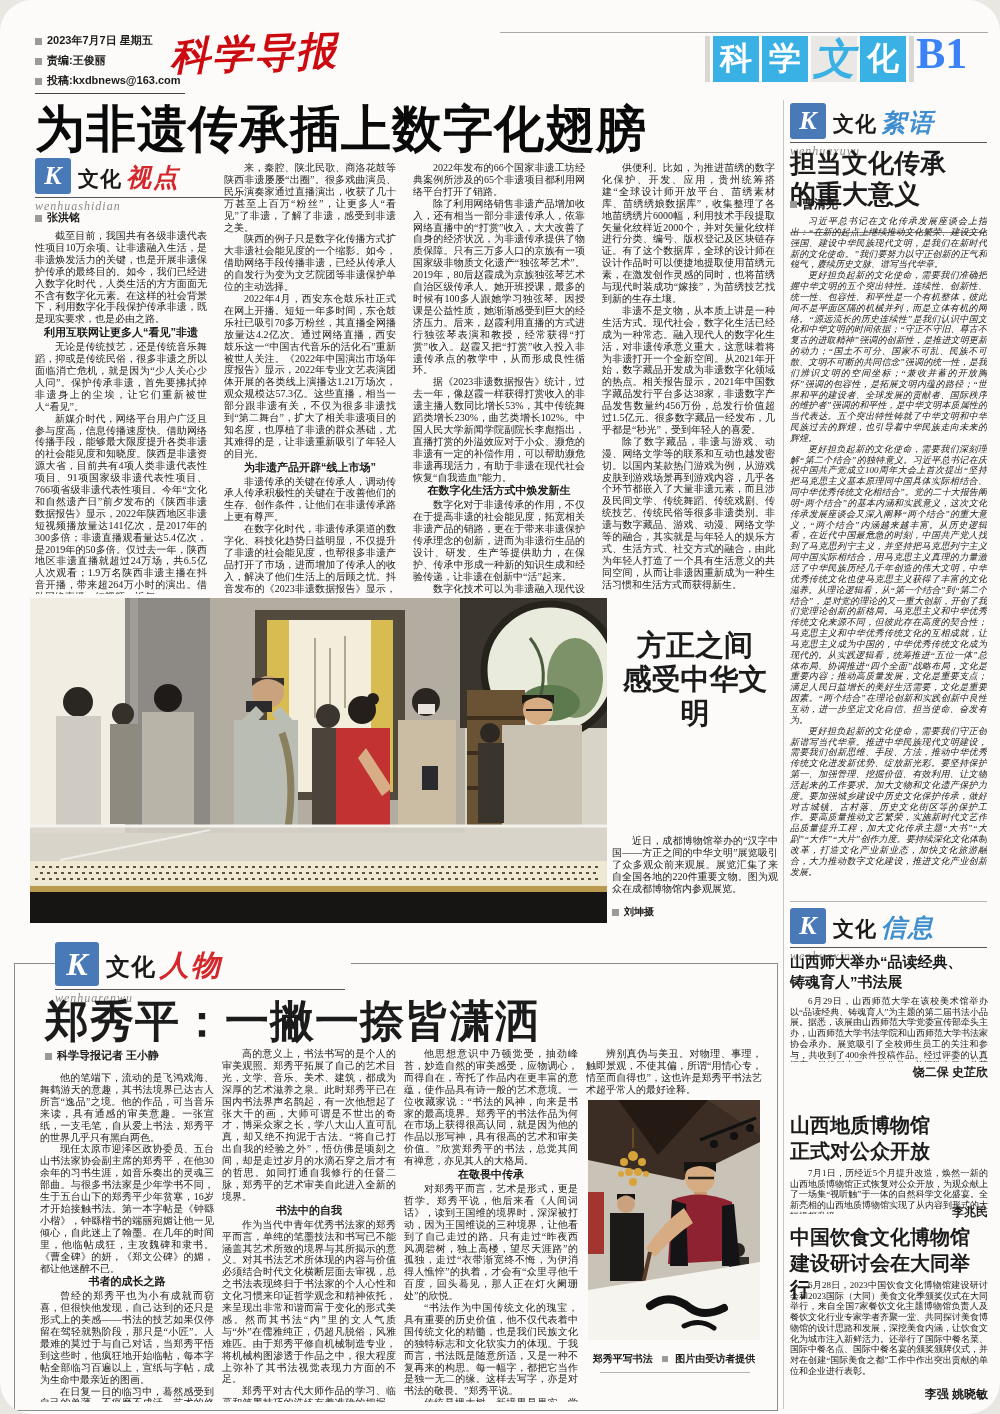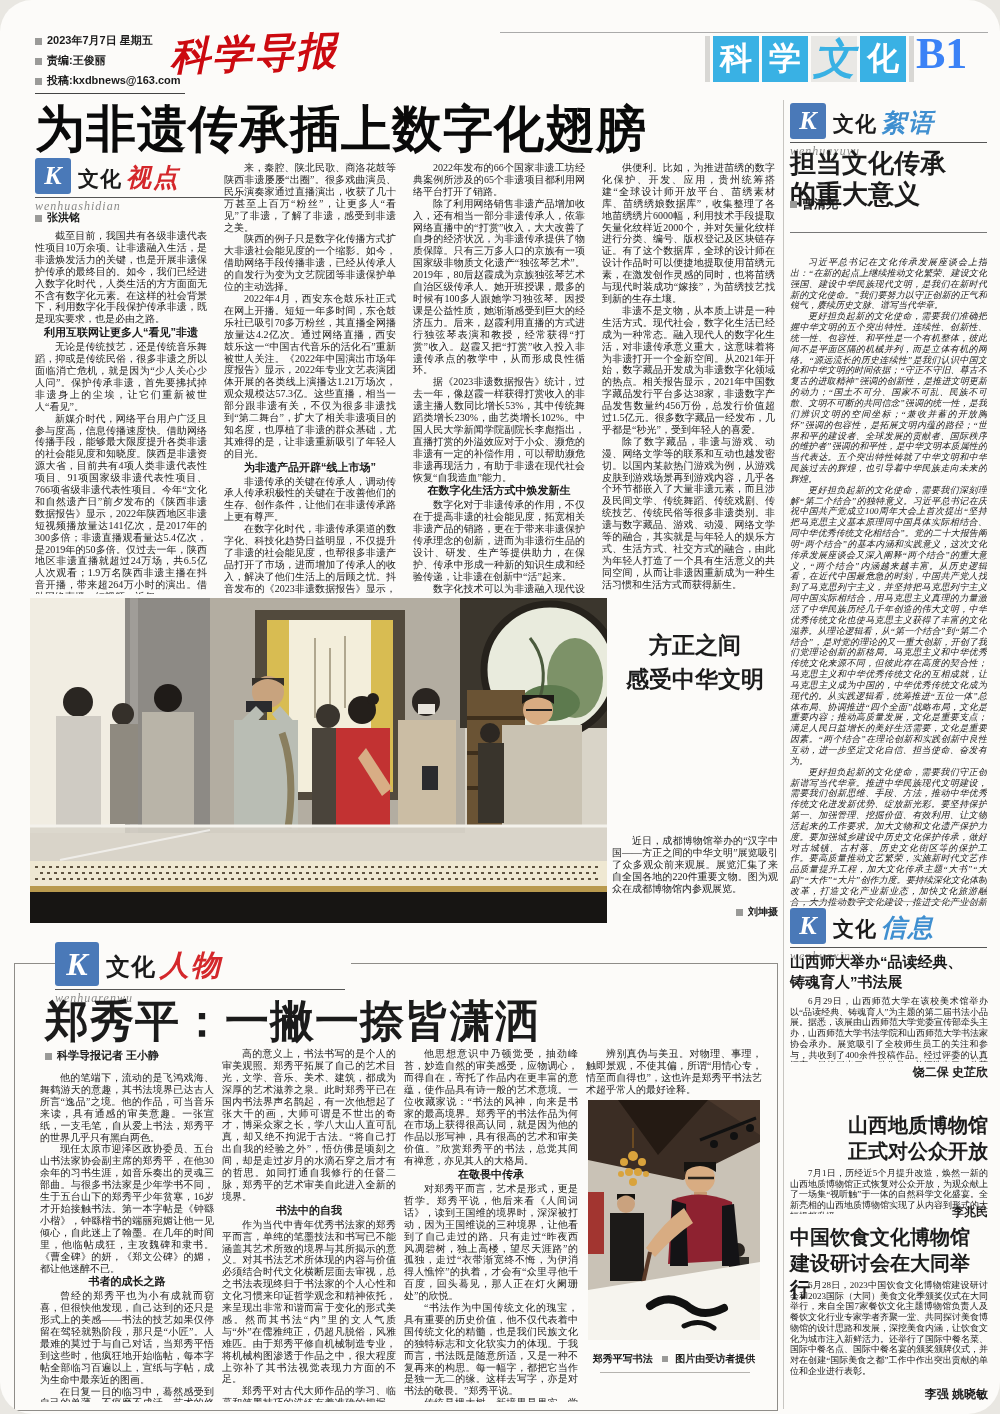--- a/index.html
+++ b/index.html
@@ -33,24 +33,24 @@
   .bscript.red{color:#d4272b;} .bscript.blue{color:#3f8fd0;}
   .bline{height:1px;background:#555;margin-top:3px;}
   .bpy{font-size:12px;font-style:italic;color:#8a8a88;font-family:"Liberation Serif",serif;margin-top:1px;letter-spacing:1px;}
   
   .byline{font-size:11px;font-weight:bold;font-family:"Liberation Sans",sans-serif;}
   .col{font-size:10px;line-height:11.9px;text-align:justify;overflow:hidden;}
   .col p{margin:0;text-indent:2em;}
   .sub{font-weight:900;font-family:"Liberation Sans",sans-serif;text-align:center;text-indent:0!important;
        font-size:11px;margin:2px 0!important;}
   
-  .cap-title{font-size:23px;font-weight:900;font-family:"Liberation Sans",sans-serif;text-align:center;line-height:34px;}
+  .cap-title{font-size:29px;font-weight:900;font-family:"Liberation Sans",sans-serif;text-align:center;line-height:34px;}
   .cap-text{font-size:10px;line-height:12px;text-align:justify;}
   .cap-text p{margin:0;text-indent:2em;}
-  .credit{font-size:10px;font-weight:bold;text-align:right;font-family:Liberation Serif, serif;}
+  .credit{font-size:10px;font-weight:bold;font-family:Liberation Serif, serif;}
   
   .vdivider{left:783px;top:100px;width:1px;height:1309px;background:#c8c6c2;}
   .essay-title{font-size:26px;font-weight:900;font-family:"Liberation Sans",sans-serif;line-height:31px;}
   .authorrow{font-size:12px;font-weight:bold;font-family:Liberation Mono, monospace;
              border-bottom:1px solid #777;padding-bottom:19px;}
   .essay{font-size:9px;line-height:10.85px;font-style:italic;text-align:justify;overflow:hidden;color:#202020;}
   .essay p{margin:0;text-indent:2em;}
   .hline{height:1px;background:#b5b3af;}
   .news-title{font-weight:900;font-family:"Liberation Sans",sans-serif;line-height:1.3;}
   .news-body{font-size:9px;line-height:10.7px;text-align:justify;overflow:hidden;}
@@ -224,21 +224,21 @@
     <div class="bpy">wenhuaxuyu</div>
   </div>
 
   <div class="abs essay-title" style="left:790px;top:148px;width:197px;">
     <div>担当文化传承</div>
     <div>的重大意义</div>
   </div>
   <div class="abs authorrow" style="left:790px;top:196px;width:197px;">
     <span class="sq"></span><span>曹清尧</span>
   </div>
-  <div class="abs essay" style="left:790px;top:216px;width:197px;height:681px;margin-top:41px;">
+  <div class="abs essay" style="left:790px;top:216px;width:197px;height:681px;">
     <p>习近平总书记在文化传承发展座谈会上指出：“在新的起点上继续推动文化繁荣、建设文化强国、建设中华民族现代文明，是我们在新时代新的文化使命。”我们要努力以守正创新的正气和锐气，赓续历史文脉、谱写当代华章。</p>
     <p>更好担负起新的文化使命，需要我们准确把握中华文明的五个突出特性。连续性、创新性、统一性、包容性、和平性是一个有机整体，彼此间不是平面区隔的机械并列，而是立体有机的网络。“源远流长的历史连续性”是我们认识中国文化和中华文明的时间依据；“守正不守旧、尊古不复古的进取精神”强调的创新性，是推进文明更新的动力；“国土不可分、国家不可乱、民族不可散、文明不可断的共同信念”强调的统一性，是我们辨识文明的空间坐标；“兼收并蓄的开放胸怀”强调的包容性，是拓展文明内蕴的路径；“世界和平的建设者、全球发展的贡献者、国际秩序的维护者”强调的和平性，是中华文明本质属性的当代表达。五个突出特性铸就了中华文明和中华民族过去的辉煌，也引导着中华民族走向未来的辉煌。</p>
     <p>更好担负起新的文化使命，需要我们深刻理解“第二个结合”的独特意义。习近平总书记在庆祝中国共产党成立100周年大会上首次提出“坚持把马克思主义基本原理同中国具体实际相结合、同中华优秀传统文化相结合”。党的二十大报告阐明“两个结合”的基本内涵和实践意义，这次文化传承发展座谈会又深入阐释“两个结合”的重大意义，“两个结合”内涵越来越丰富。从历史逻辑看，在近代中国最危急的时刻，中国共产党人找到了马克思列宁主义，并坚持把马克思列宁主义同中国实际相结合，用马克思主义真理的力量激活了中华民族历经几千年创造的伟大文明，中华优秀传统文化也使马克思主义获得了丰富的文化滋养。从理论逻辑看，从“第一个结合”到“第二个结合”，是对党的理论的又一重大创新，开创了我们党理论创新的新格局。马克思主义和中华优秀传统文化来源不同，但彼此存在高度的契合性；马克思主义和中华优秀传统文化的互相成就，让马克思主义成为中国的，中华优秀传统文化成为现代的。从实践逻辑看，统筹推进“五位一体”总体布局、协调推进“四个全面”战略布局，文化是重要内容；推动高质量发展，文化是重要支点；满足人民日益增长的美好生活需要，文化是重要因素。“两个结合”在理论创新和实践创新中良性互动，进一步坚定文化自信、担当使命、奋发有为。</p>
     <p>更好担负起新的文化使命，需要我们守正创新谱写当代华章。推进中华民族现代文明建设，需要我们创新思维、手段、方法，推动中华优秀传统文化迸发新优势、绽放新光彩。要坚持保护第一、加强管理、挖掘价值、有效利用、让文物活起来的工作要求。加大文物和文化遗产保护力度。要加强城乡建设中历史文化保护传承，做好对古城镇、古村落、历史文化街区等的保护工作。要高质量推动文艺繁荣，实施新时代文艺作品质量提升工程，加大文化传承主题“大书”“大剧”“大作”“大片”创作力度。要持续深化文化体制改革，打造文化产业新业态，加快文化旅游融合，大力推动数字文化建设，推进文化产业创新发展。</p>
   </div>
   <div class="abs hline" style="left:790px;top:901px;width:197px;"></div>
 
   <div class="abs badge" style="left:790px;top:908px;width:197px;">
     <div class="row">
       <div class="kbox">K</div>
@@ -251,21 +251,21 @@
 
   <div class="abs news-title" style="left:790px;top:952px;width:198px;font-size:15px;">
     <div>山西师大举办“品读经典、</div>
     <div>铸魂育人”书法展</div>
   </div>
   <div class="abs news-body" style="left:790px;top:996px;width:198px;height:66px;">
     <p>6月29日，山西师范大学在该校美术馆举办以“品读经典、铸魂育人”为主题的第二届书法小品展。据悉，该展由山西师范大学党委宣传部牵头主办，山西师范大学书法学院和山西师范大学书法家协会承办。展览吸引了全校师生员工的关注和参与，共收到了400余件投稿作品。经过评委的认真评审，最终展出了200件作品，并评选出了30件获奖作品。此次展览也为广大师生员工提供了一学习书法技艺的交流平台。</p>
   </div>
   <div class="abs news-auth" style="left:790px;top:1064px;width:198px;">饶二保 史芷欣</div>
 
-  <div class="abs news-title" style="left:790px;top:1112px;width:198px;font-size:20px;text-align:right;">
+  <div class="abs news-title" style="left:790px;top:1112px;width:198px;font-size:20px;">
     <div>山西地质博物馆</div>
     <div>正式对公众开放</div>
   </div>
   <div class="abs news-body" style="left:790px;top:1168px;width:198px;height:46px;">
     <p>7月1日，历经近5个月提升改造，焕然一新的山西地质博物馆正式恢复对公众开放，为观众献上了一场集“视听触”于一体的自然科学文化盛宴。全新亮相的山西地质博物馆实现了从内容到形式的大幅提档升级。</p>
   </div>
   <div class="abs news-auth" style="left:790px;top:1204px;width:198px;">李兆民</div>
 
   <div class="abs news-title" style="left:790px;top:1224px;width:198px;font-size:20px;">
     <div>中国饮食文化博物馆</div>

